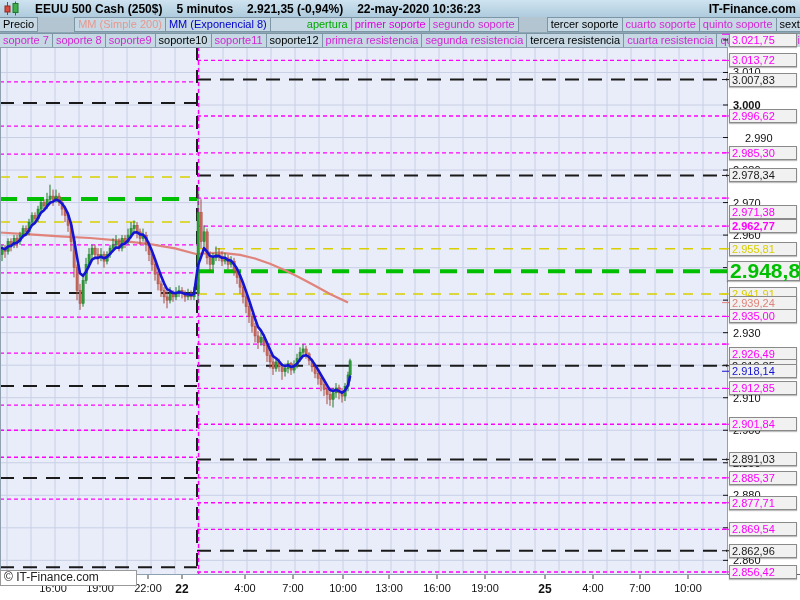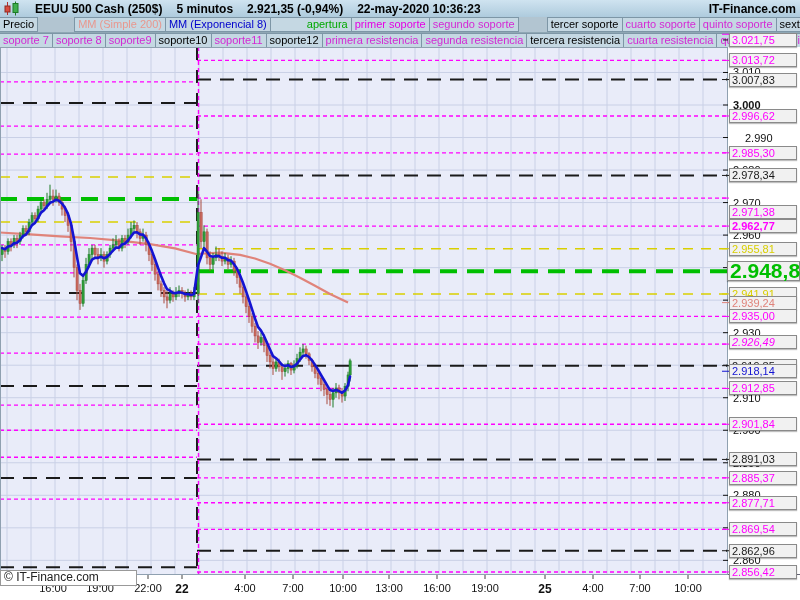--- a/index.html
+++ b/index.html
@@ -499,21 +499,21 @@
     <div class="ybox" style="top: 108.993px; color: rgb(255, 0, 255);">2.996,62</div>
     <div class="ybox" style="top: 145.812px; color: rgb(255, 0, 255);">2.985,30</div>
     <div class="ybox" style="top: 168.449px; color: rgb(26, 26, 26);">2.978,34</div>
     <div class="ybox" style="top: 205px; color: rgb(255, 0, 255);">2.971,38</div>
     <div class="ybox" style="top: 219.091px; color: rgb(255, 0, 255); font-weight: bold;">2.962,77</div>
     <div class="ybox" style="top: 241.728px; color: rgb(217, 207, 0);">2.955,81</div>
     <div class="ybox big" style="top: 261.365px; color: rgb(0, 191, 0);">2.948,85</div>
     <div class="ybox" style="top: 286.938px; color: rgb(217, 207, 0);">2.941,91</div>
     <div class="ybox" style="top: 295.622px; color: rgb(224, 131, 122);">2.939,24</div>
     <div class="ybox" style="top: 309.413px; color: rgb(255, 0, 255);">2.935,00</div>
-    <div class="ybox" style="top: 335px; color: rgb(255, 0, 255); font-style: italic;">2.926,49</div>
+    <div class="ybox" style="top: 347px; color: rgb(255, 0, 255);">2.926,49</div>
     <div class="ybox" style="top: 358.688px; color: rgb(26, 26, 26);">2.919,85</div>
     <div class="ybox" style="top: 364.25px; color: rgb(20, 20, 210);">2.918,14</div>
     <div class="ybox" style="top: 381.455px; color: rgb(255, 0, 255);">2.912,85</div>
     <div class="ybox" style="top: 417.265px; color: rgb(255, 0, 255);">2.901,84</div>
     <div class="ybox" style="top: 452.425px; color: rgb(26, 26, 26);">2.891,03</div>
     <div class="ybox" style="top: 470.834px; color: rgb(255, 0, 255);">2.885,37</div>
     <div class="ybox" style="top: 495.748px; color: rgb(255, 0, 255);">2.877,71</div>
     <div class="ybox" style="top: 522.321px; color: rgb(255, 0, 255);">2.869,54</div>
     <div class="ybox" style="top: 543.723px; color: rgb(26, 26, 26);">2.862,96</div>
     <div class="ybox" style="top: 564.994px; color: rgb(255, 0, 255);">2.856,42</div>

